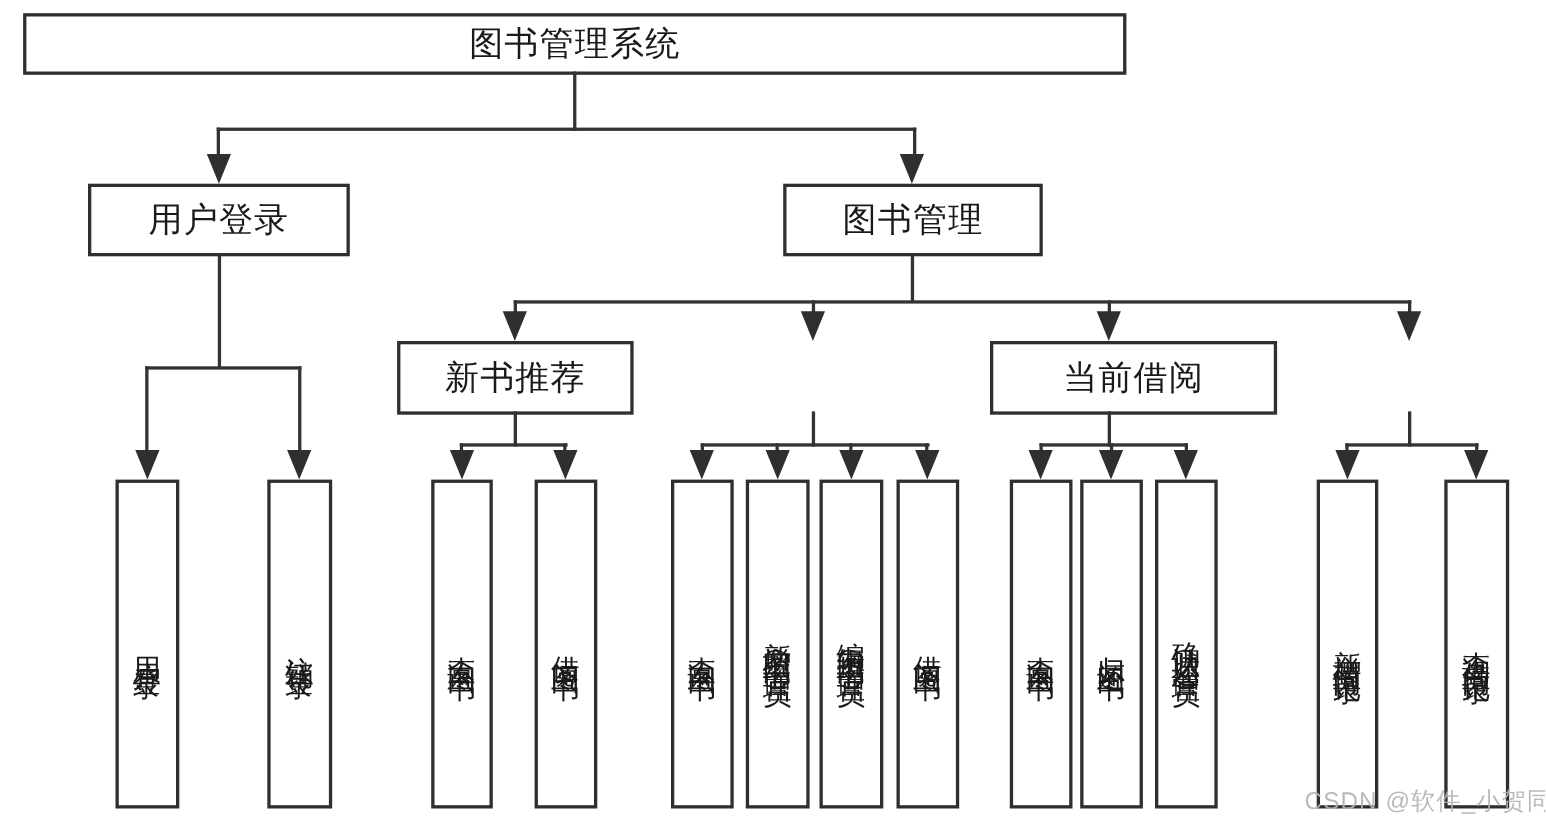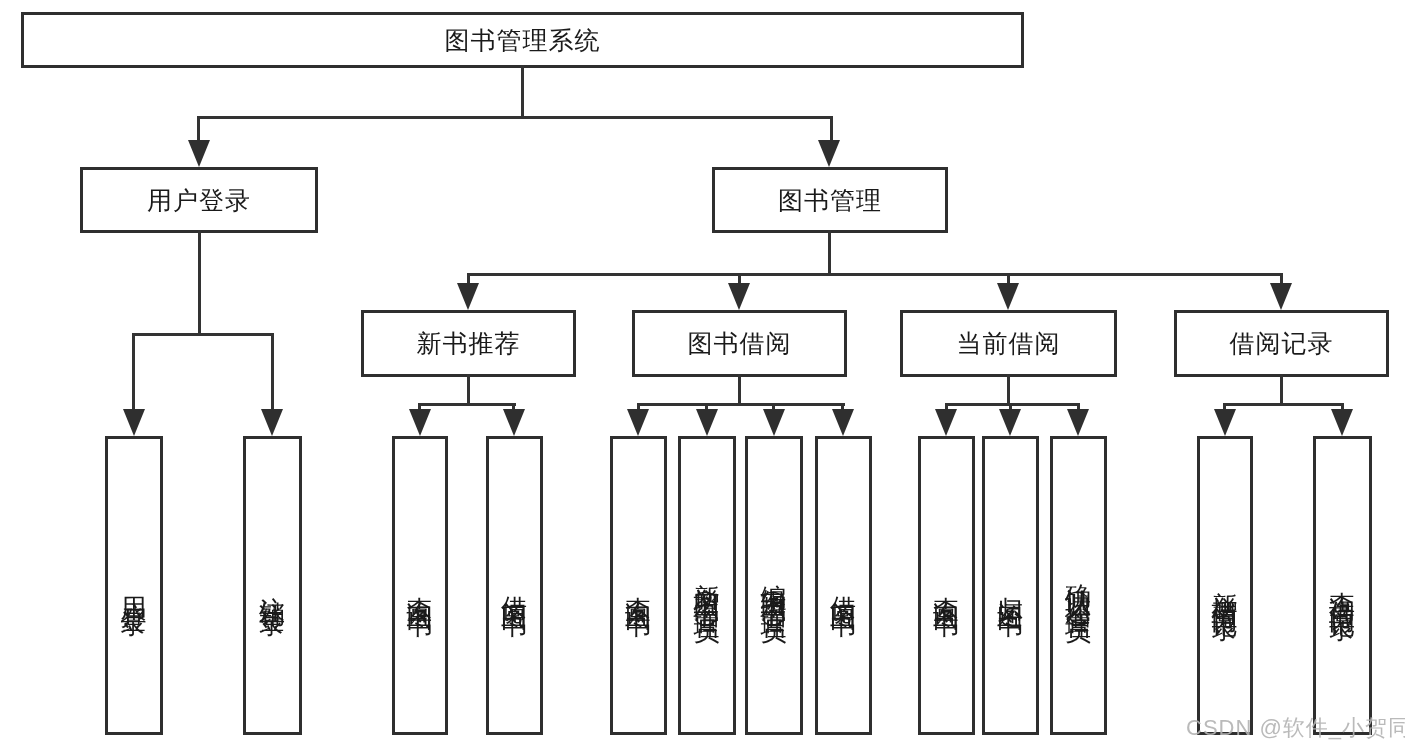--- a/index.html
+++ b/index.html
@@ -3,21 +3,21 @@
 <meta charset="utf-8">
 <style>
   html,body{margin:0;padding:0;background:#ffffff;}
   .canvas{
     position:relative;width:1405px;height:747px;background:#ffffff;overflow:hidden;
     font-family:"Liberation Sans","DejaVu Sans",sans-serif;color:#1a1a1a;
   }
   .hnode{
     position:absolute;box-sizing:border-box;border:3px solid #2f2f2f;background:#fff;
     display:flex;align-items:center;justify-content:center;
-    font-size:25px;letter-spacing:1px;white-space:nowrap;
+    font-size:31px;letter-spacing:1px;white-space:nowrap;
   }
   .vnode{
     position:absolute;box-sizing:border-box;border:3px solid #2f2f2f;background:#fff;
     display:flex;align-items:center;justify-content:center;
     writing-mode:vertical-lr;text-orientation:mixed;
     font-size:26px;letter-spacing:5px;line-height:1;
   }
   .vl{position:absolute;width:3px;background:#333333;}
   .hl{position:absolute;height:3px;background:#333333;}
   .ar{position:absolute;width:0;height:0;
@@ -42,31 +42,25 @@
   </div>
 
   <div class="hnode" style="left:361px;top:310px;width:215px;height:67px;">
     <span>新书推荐</span>
   </div>
 
   <div class="hnode" style="left:712px;top:167px;width:236px;height:66px;">
     <span>图书管理</span>
   </div>
 
-  <div class="hnode" style="left:632px;top:310px;width:215px;height:67px;">
-    <span>图书借阅</span>
-  </div>
 
-  <div class="hnode" style="left:900px;top:310px;width:217px;height:67px;">
+  <div class="hnode" style="left:900px;top:310px;width:261px;height:67px;">
     <span>当前借阅</span>
   </div>
 
-  <div class="hnode" style="left:1174px;top:310px;width:215px;height:67px;">
-    <span>借阅记录</span>
-  </div>
 
   <div class="vnode" style="left:105px;top:436px;width:58px;height:299px;">
     <span>用户登录</span>
   </div>
   <div class="vnode" style="left:243px;top:436px;width:59px;height:299px;">
     <span>注销登录</span>
   </div>
 
   <div class="vnode" style="left:392px;top:436px;width:56px;height:299px;">
     <span>查询图书</span>

